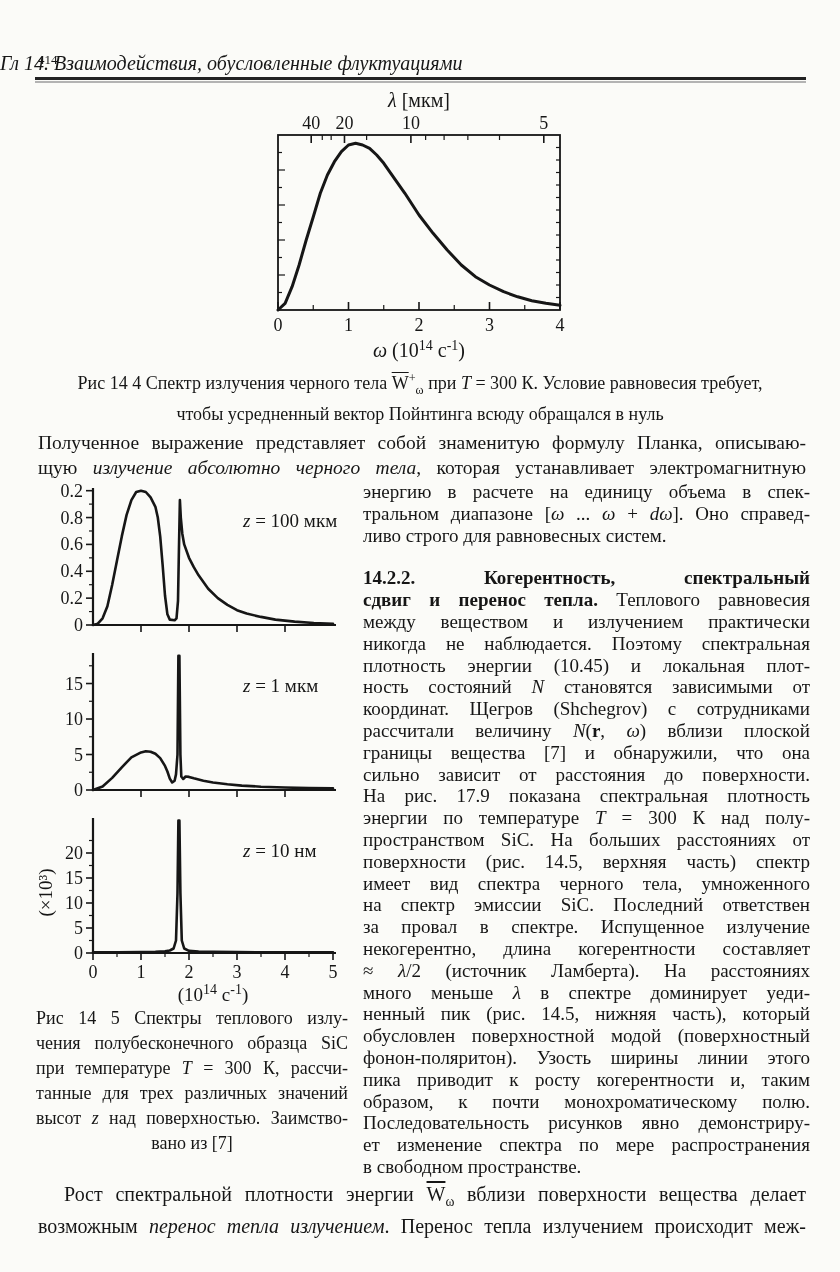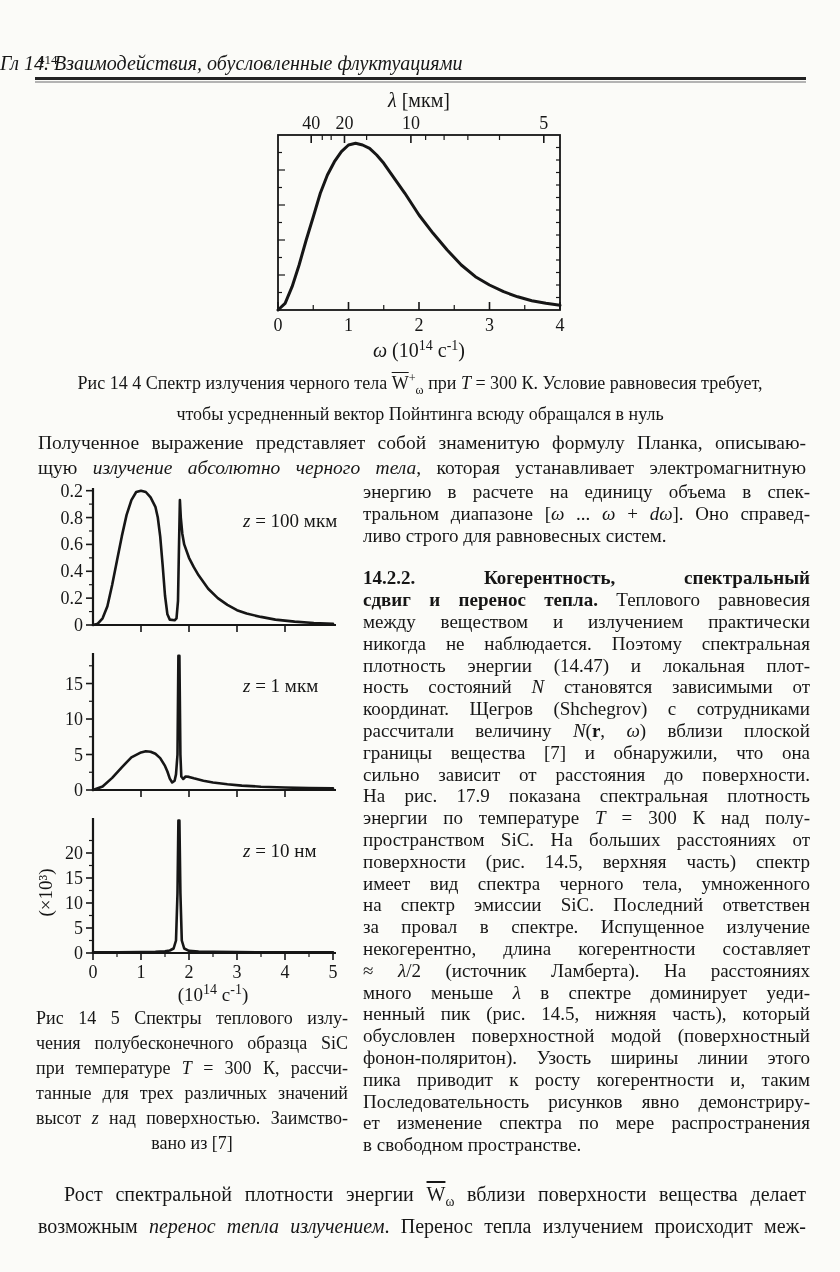--- a/index.html
+++ b/index.html
@@ -206,40 +206,41 @@
   <div>
       <div class="line">энергию в расчете на единицу объема в спек-</div>
       <div class="line">тральном диапазоне [<i>ω</i> ... <i>ω</i> + <i>dω</i>]. Оно справед-</div>
       <div class="line endl">ливо строго для равновесных систем.</div>
     </div>
   <div class="sect">
       <div class="line"><b>14.2.2. Когерентность, спектральный</b></div>
       <div class="line"><b>сдвиг и перенос тепла.</b> Теплового равновесия</div>
       <div class="line">между веществом и излучением практически</div>
       <div class="line">никогда не наблюдается. Поэтому спектральная</div>
-      <div class="line">плотность энергии (14.47) и локальная плот-</div>
+      <div class="line">плотность энергии (10.45) и локальная плот-</div>
       <div class="line">ность состояний <i>N</i> становятся зависимыми от</div>
       <div class="line">координат. Щегров (Shchegrov) с сотрудниками</div>
       <div class="line">рассчитали величину <i>N</i>(<b>r</b>, <i>ω</i>) вблизи плоской</div>
       <div class="line">границы вещества [7] и обнаружили, что она</div>
       <div class="line">сильно зависит от расстояния до поверхности.</div>
       <div class="line">На рис. 17.9 показана спектральная плотность</div>
       <div class="line">энергии по температуре <i>T</i> = 300 К над полу-</div>
       <div class="line">пространством SiC. На больших расстояниях от</div>
       <div class="line">поверхности (рис. 14.5, верхняя часть) спектр</div>
       <div class="line">имеет вид спектра черного тела, умноженного</div>
       <div class="line">на спектр эмиссии SiC. Последний ответствен</div>
       <div class="line">за провал в спектре. Испущенное излучение</div>
       <div class="line">некогерентно, длина когерентности составляет</div>
       <div class="line">≈ <i>λ</i>/2 (источник Ламберта). На расстояниях</div>
       <div class="line">много меньше <i>λ</i> в спектре доминирует уеди-</div>
       <div class="line">ненный пик (рис. 14.5, нижняя часть), который</div>
       <div class="line">обусловлен поверхностной модой (поверхностный</div>
       <div class="line">фонон-поляритон). Узость ширины линии этого</div>
       <div class="line">пика приводит к росту когерентности и, таким</div>
+      <div class="line">образом, к почти монохроматическому полю.</div>
       <div class="line">Последовательность рисунков явно демонстриру-</div>
       <div class="line">ет изменение спектра по мере распространения</div>
       <div class="line endl">в свободном пространстве.</div>
     </div>
 </div>
 
 <div class="abs cap145">
     <div class="line">Рис 14 5 Спектры теплового излу-</div>
     <div class="line">чения полубесконечного образца SiC</div>
     <div class="line">при температуре <i>T</i> = 300 К, рассчи-</div>

